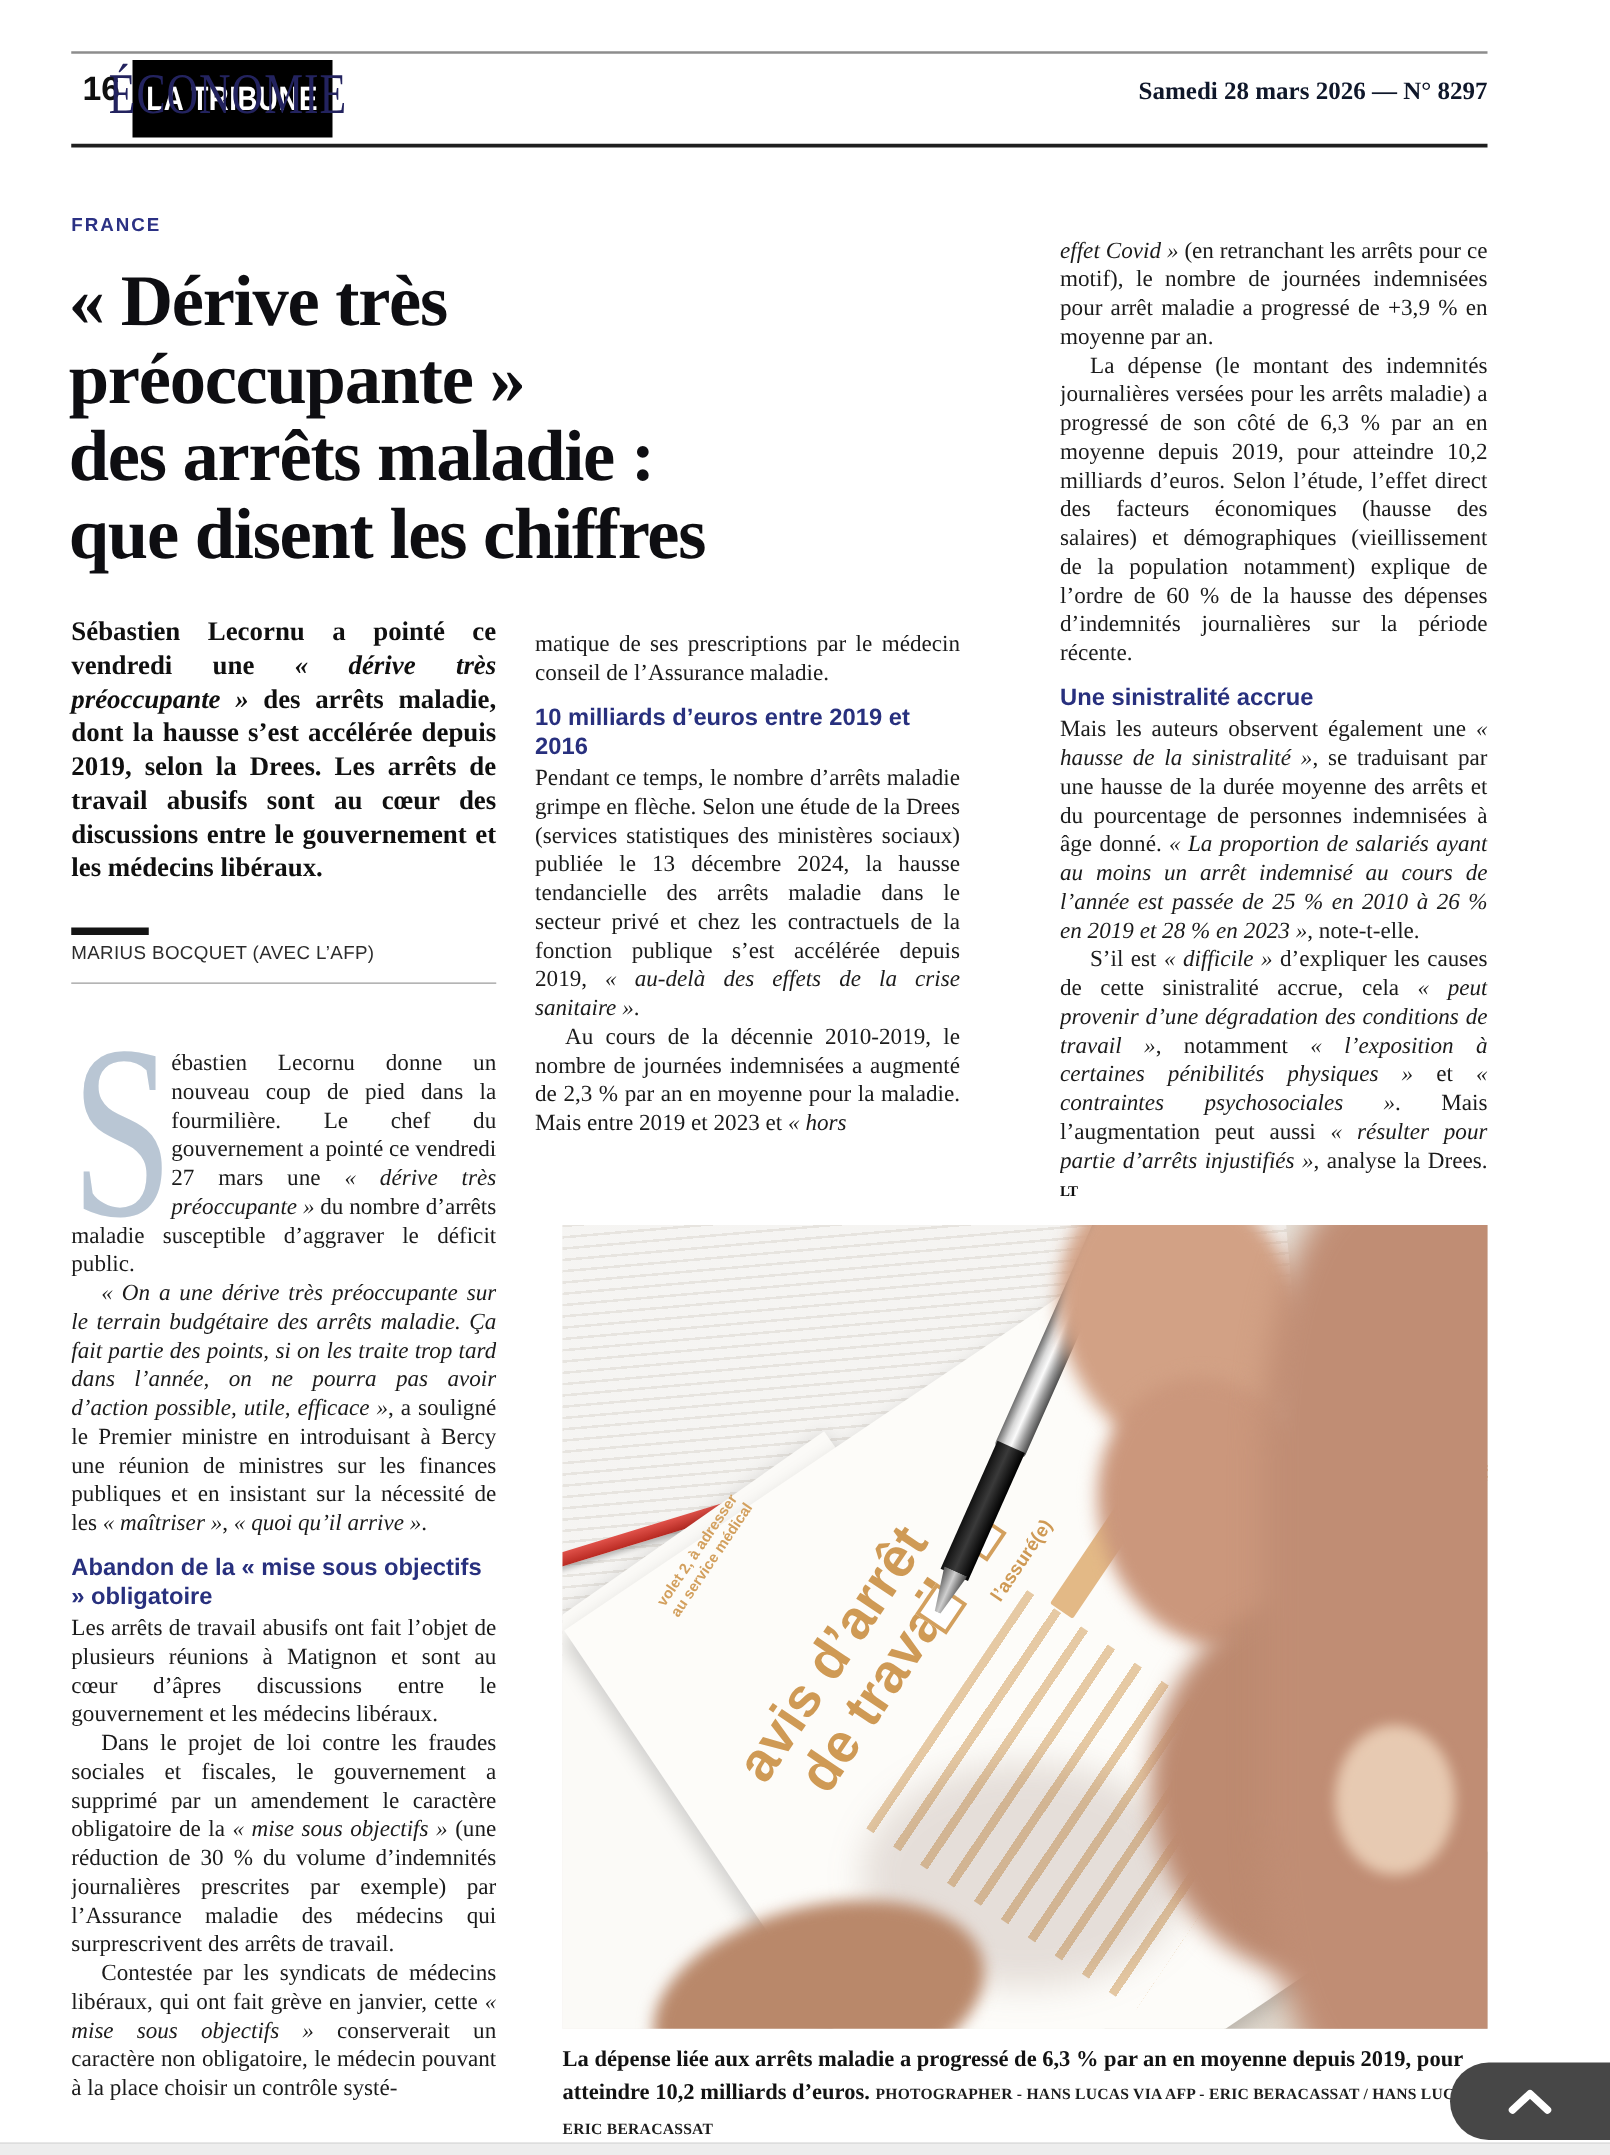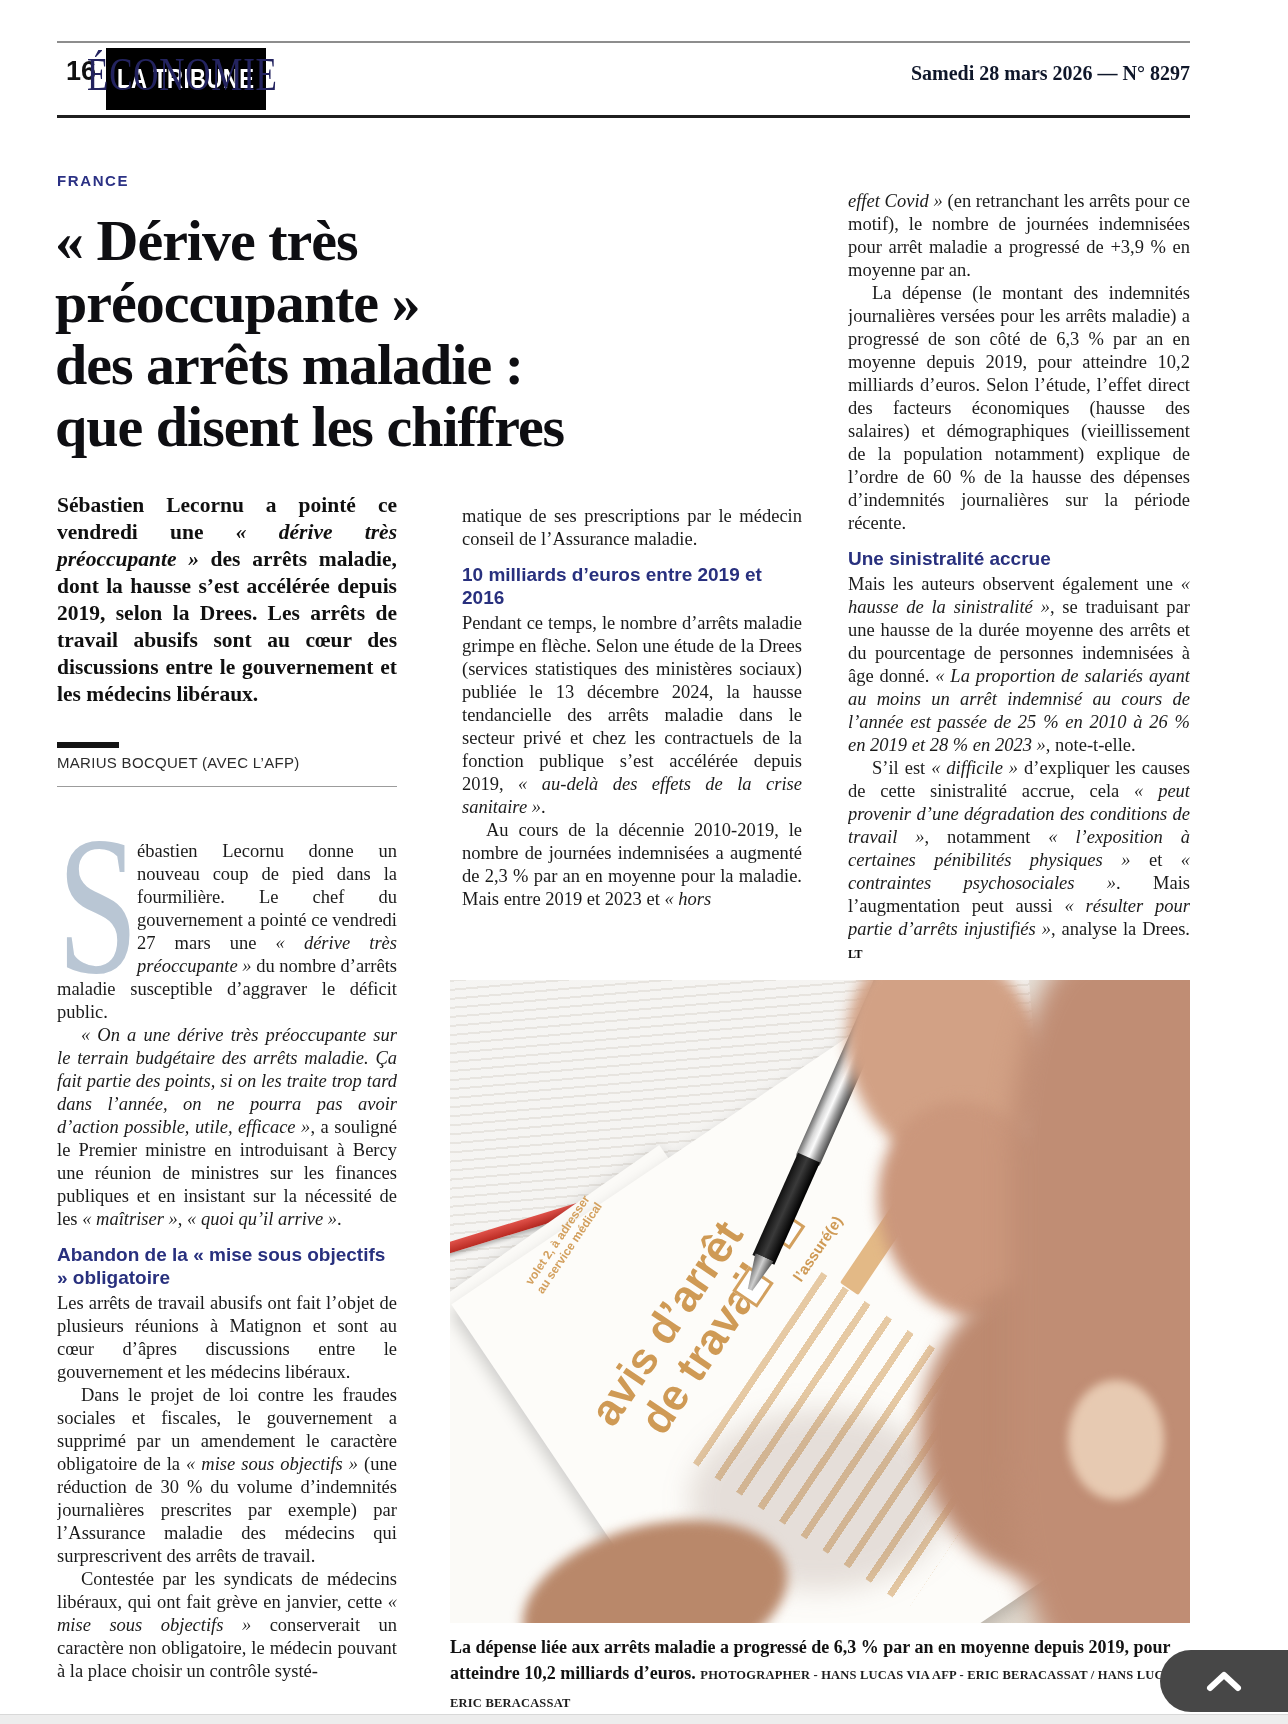--- a/index.html
+++ b/index.html
@@ -36,21 +36,21 @@
   .body-col{position:absolute;text-align:justify;font-size:18.5px;line-height:23px;
             color:#1b1b1b;overflow:hidden;}
   .body-col p{margin:0;text-indent:24px;}
   .body-col p.ni{text-indent:0;}
   .subhead{font-family:"Liberation Sans",sans-serif;font-weight:bold;font-size:19px;
            line-height:23px;color:#28307e;margin:12px 0 3px;text-align:left;}
   .it{font-style:italic;}
   .endmark{font-family:Liberation Serif, serif;font-weight:bold;font-size:12px;
            letter-spacing:-.5px;color:#101010;}
   .col1{left:57px;top:840px;width:340px;height:850px;}
-  .col2{left:462px;top:505px;width:340px;height:474px;}
+  .col2{left:428px;top:505px;width:340px;height:474px;}
   .col3{left:848px;top:190px;width:342px;height:778px;}
   .dropcap{float:left;width:80px;height:138px;font-family:"Liberation Serif",serif;
            font-size:198px;line-height:132px;color:#b9c6d4;transform:scaleX(.74);
            transform-origin:left top;overflow:visible;}
 
   
   .photo{position:absolute;left:450px;top:980px;width:740px;height:643px;overflow:hidden;
          background:linear-gradient(115deg,#f2f1ee 0%,#eae7e1 45%,#e2dbd1 75%,#d9cfc2 100%);}
   .ph-pages{position:absolute;left:-30px;top:-40px;width:620px;height:360px;transform:rotate(-5deg);
          background:repeating-linear-gradient(180deg,#f6f5f3 0 7px,#e6e3de 7px 9px);opacity:.9;}

